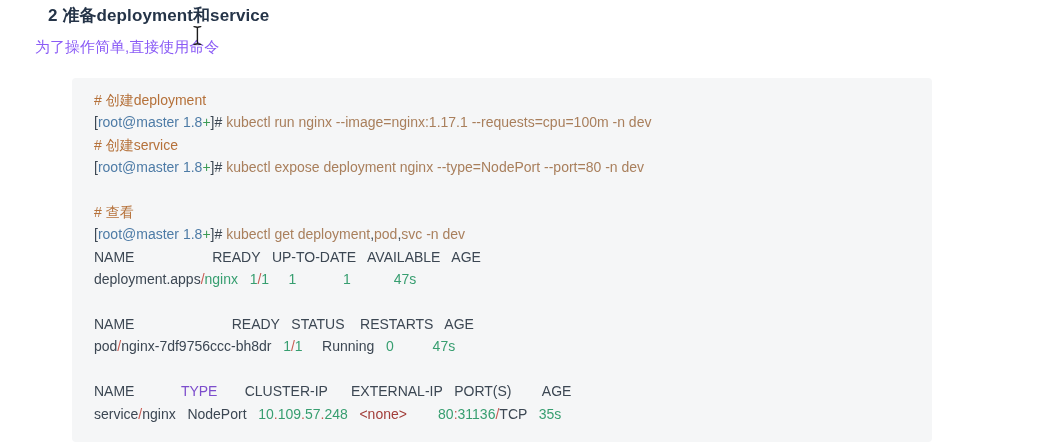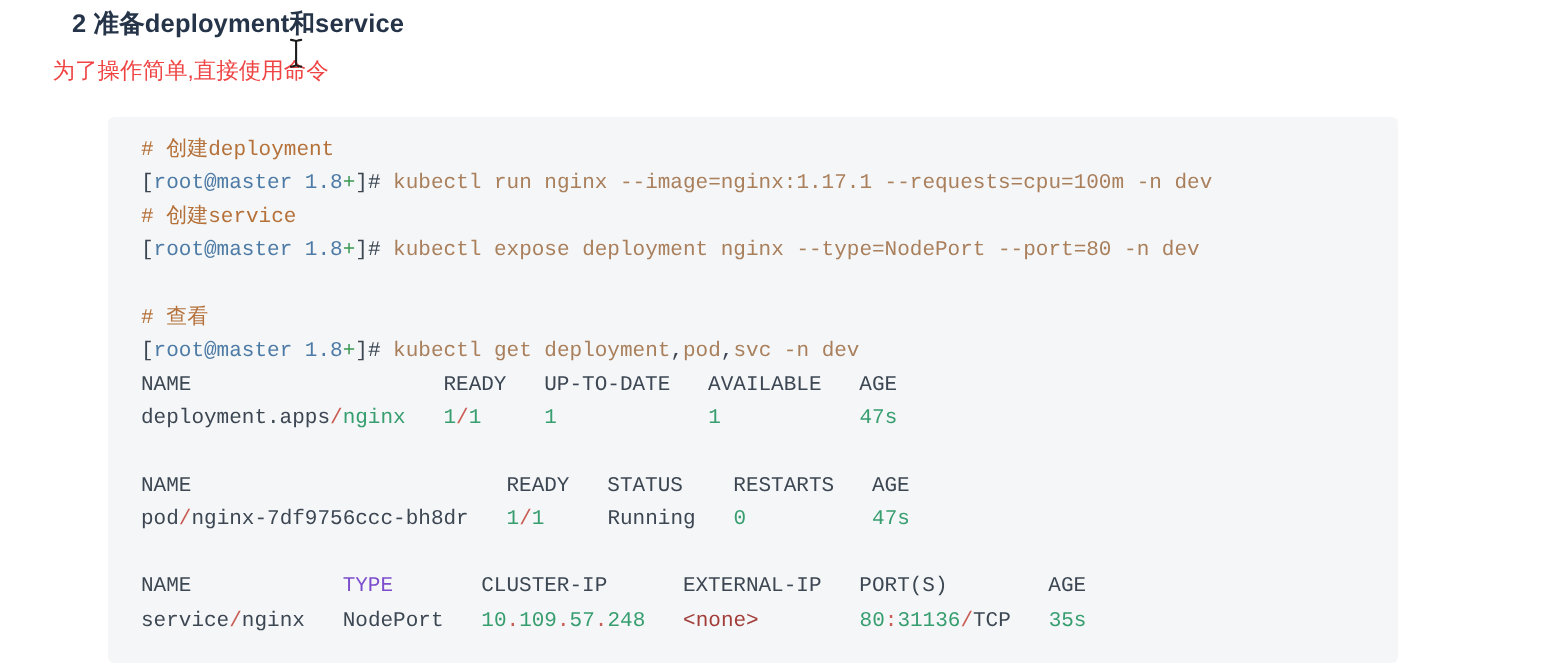--- a/index.html
+++ b/index.html
@@ -20,38 +20,38 @@
   }
   .codeblock{
     position:absolute;left:72px;top:78px;
     width:860px;height:364px;
     border-radius:4px;
     box-sizing:border-box;
   }
   pre.code{
     margin:0;
     padding:11px 18px 11px 22px;
-    font-family:Liberation Mono, monospace;
+    font-family:Liberation Sans, sans-serif;
     font-size:14px;
     line-height:22.4px;
     white-space:pre;
     overflow:hidden;
   }
   .cursor{
     position:absolute;left:191px;top:25px;
     width:13px;height:21px;
     pointer-events:none;
   }
 </style>
 </head>
 <body>
 
 <h2 class="heading" style="color: rgb(37, 52, 72);">2 准备deployment和service</h2>
 
-<p class="para" style="color: #ef4444;">为了操作简单,直接使用命令</p>
+<p class="para" style="color: #8b5cf6;">为了操作简单,直接使用命令</p>
 
 <div class="codeblock" style="background: rgb(245, 246, 247);">
   <pre class="code" id="code-root"><span style="color: rgb(181, 113, 58);"># 创建deployment</span>
 <span style="color: rgb(60, 71, 83);">[</span><span style="color: rgb(77, 123, 166);">root@master</span><span style="color: rgb(60, 71, 83);"> </span><span style="color: rgb(77, 123, 166);">1.8</span><span style="color: rgb(60, 154, 85);">+</span><span style="color: rgb(60, 71, 83);">]# </span><span style="color: rgb(169, 127, 92);">kubectl run nginx --image=nginx:1.17.1 --requests=cpu=100m -n dev</span>
 <span style="color: rgb(181, 113, 58);"># 创建service</span>
 <span style="color: rgb(60, 71, 83);">[</span><span style="color: rgb(77, 123, 166);">root@master</span><span style="color: rgb(60, 71, 83);"> </span><span style="color: rgb(77, 123, 166);">1.8</span><span style="color: rgb(60, 154, 85);">+</span><span style="color: rgb(60, 71, 83);">]# </span><span style="color: rgb(169, 127, 92);">kubectl expose deployment nginx --type=NodePort --port=80 -n dev</span>
 
 <span style="color: rgb(181, 113, 58);"># 查看</span>
 <span style="color: rgb(60, 71, 83);">[</span><span style="color: rgb(77, 123, 166);">root@master</span><span style="color: rgb(60, 71, 83);"> </span><span style="color: rgb(77, 123, 166);">1.8</span><span style="color: rgb(60, 154, 85);">+</span><span style="color: rgb(60, 71, 83);">]# </span><span style="color: rgb(169, 127, 92);">kubectl get deployment</span><span style="color: rgb(60, 71, 83);">,</span><span style="color: rgb(169, 127, 92);">pod</span><span style="color: rgb(60, 71, 83);">,</span><span style="color: rgb(169, 127, 92);">svc -n dev</span>
 <span style="color: rgb(60, 71, 83);">NAME                    READY   UP-TO-DATE   AVAILABLE   AGE</span>

